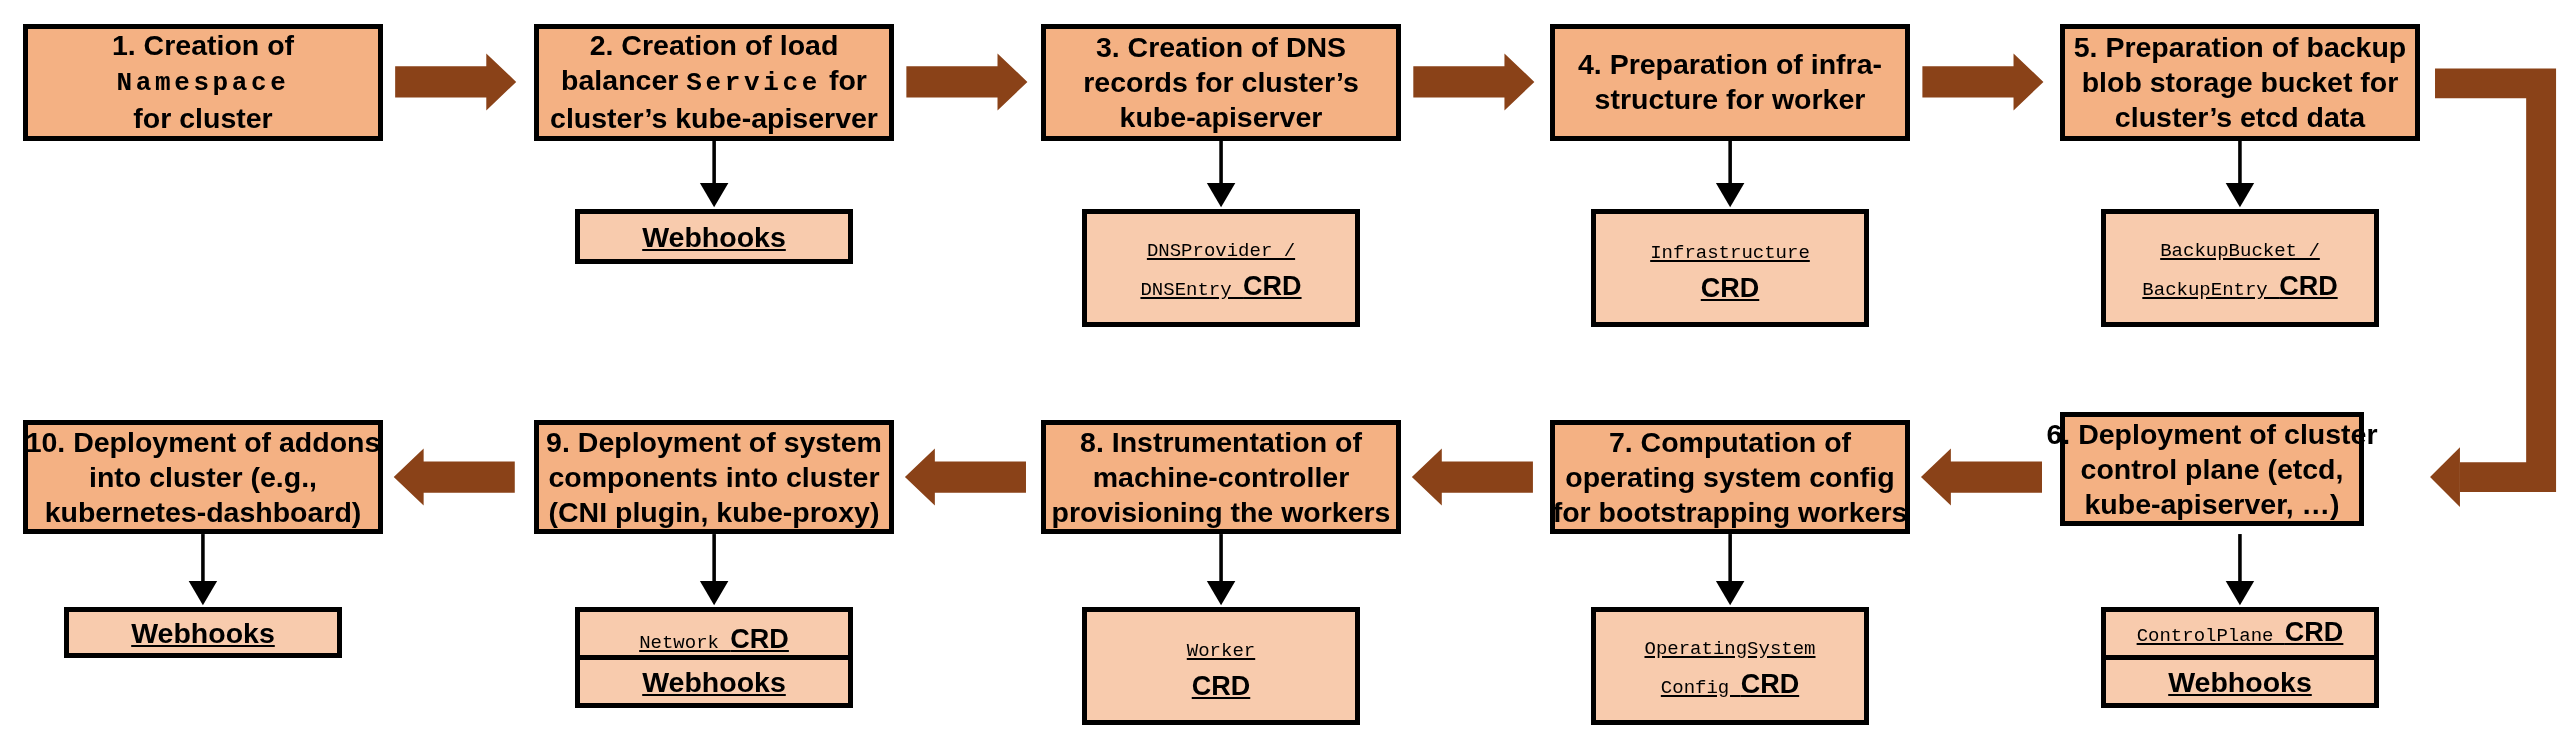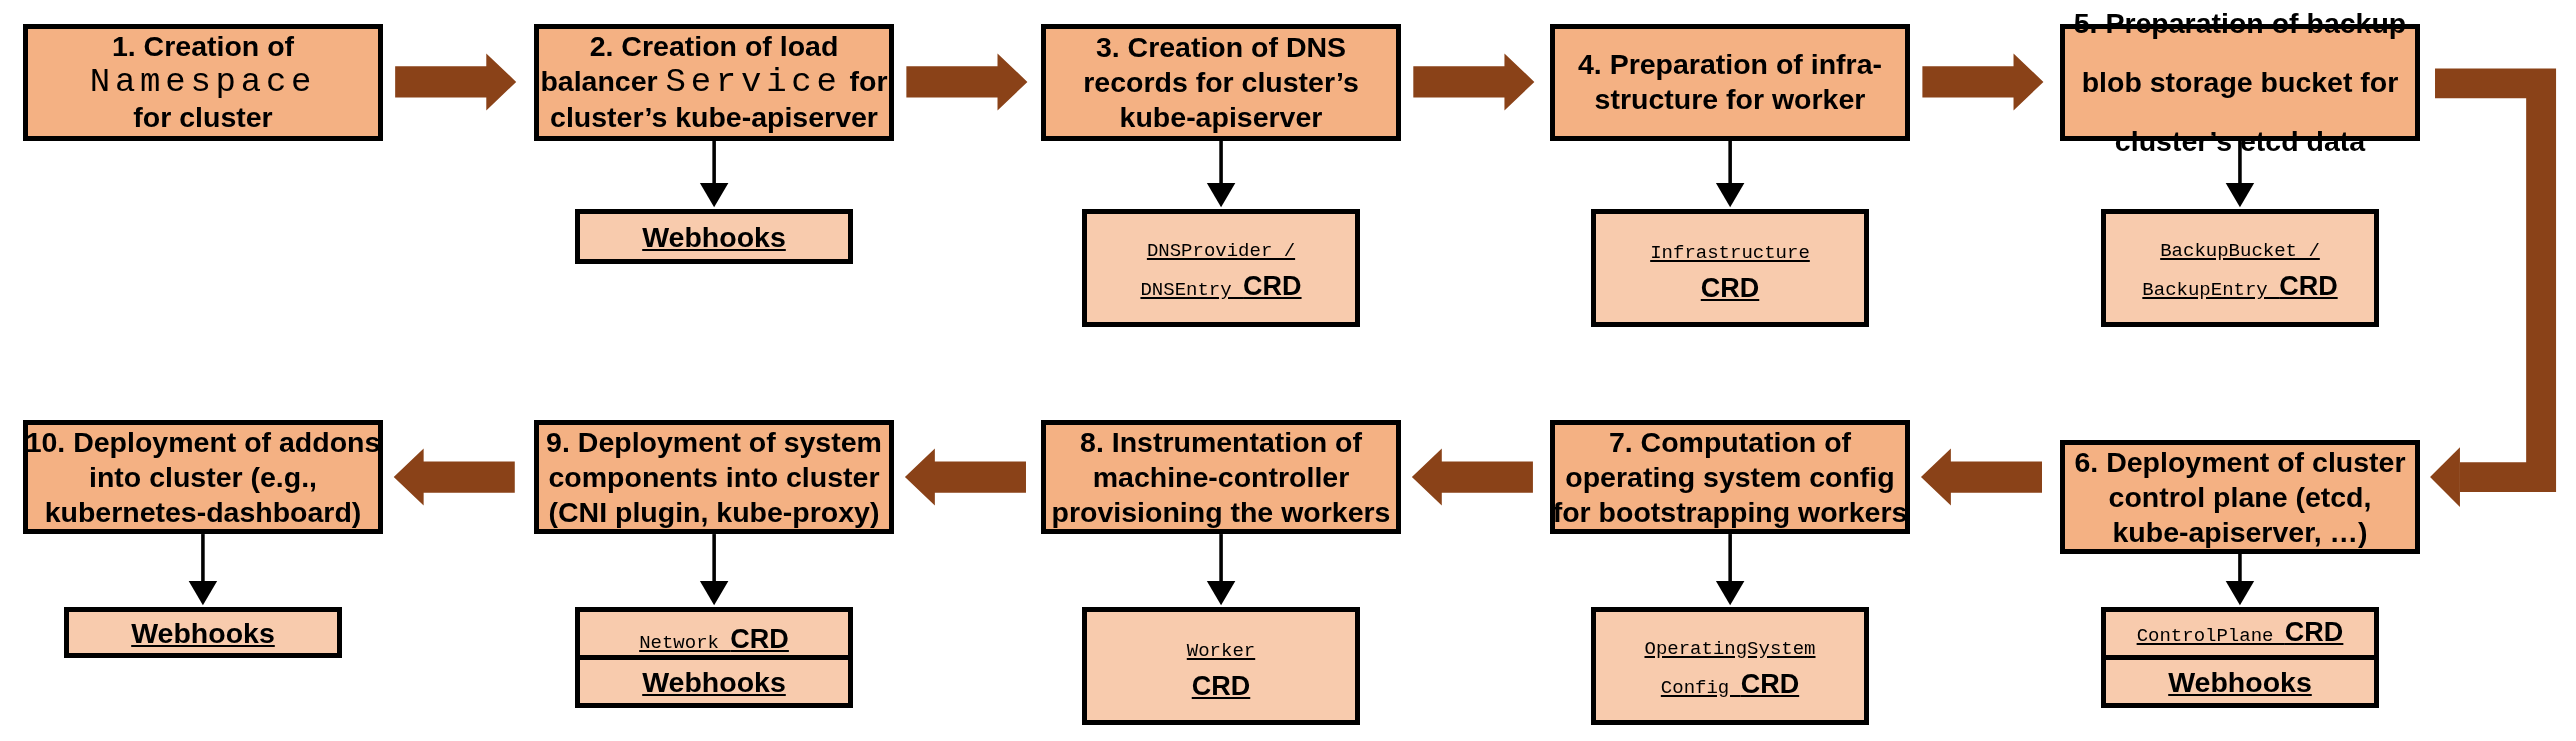--- a/index.html
+++ b/index.html
@@ -24,21 +24,21 @@
   .sub-box{
     background:var(--sub-fill,#F8CBAD);
     border:5px solid #000;
     font-weight:bold;font-size:28.5px;line-height:34px;text-decoration:underline;
   }
   .sub-box.stacked-second{border-top-width:5px;}
   .code{
     font-family:"Liberation Mono","DejaVu Sans Mono",monospace;
     font-weight:normal;
   }
-  .main-box .code{font-size:34px;letter-spacing:0.14em;}
+  .main-box .code{font-size:26px;letter-spacing:0.14em;font-weight:bold;}
   .sub-box .code{font-size:19px;}
   .crd{font-weight:bold;font-family:"Liberation Sans",sans-serif;font-size:27px;}
   .label-line{white-space:pre;}
 </style>
 </head>
 <body>
 
 <div class="canvas">
   <svg id="connector-layer" viewBox="0 0 3618 1042" xmlns="http://www.w3.org/2000/svg">
       <g>
@@ -112,30 +112,30 @@
         <div class="label-line"><span class="code">DNSEntry </span><span class="crd">CRD</span></div>
       </div>
       <div class="box main-box" style="left: 1550px; top: 23.5px; width: 360px; height: 117px;">
         <div class="label-line"><span>4. Preparation of infra-</span></div>
         <div class="label-line"><span>structure for worker</span></div>
       </div>
       <div class="box sub-box" style="left: 1591px; top: 209px; width: 278px; height: 118px;">
         <div class="label-line"><span class="code">Infrastructure</span></div>
         <div class="label-line"><span class="crd">CRD</span></div>
       </div>
-      <div class="box main-box" style="left: 2060px; top: 23.5px; width: 360px; height: 117px; gap: 24px;">
+      <div class="box main-box" style="left: 2060px; top: 23.5px; width: 360px; height: 117px;">
         <div class="label-line"><span>5. Preparation of backup</span></div>
         <div class="label-line"><span>blob storage bucket for</span></div>
         <div class="label-line"><span>cluster’s etcd data</span></div>
       </div>
       <div class="box sub-box" style="left: 2101px; top: 209px; width: 278px; height: 118px;">
         <div class="label-line"><span class="code">BackupBucket /</span></div>
         <div class="label-line"><span class="code">BackupEntry </span><span class="crd">CRD</span></div>
       </div>
-      <div class="box main-box" style="left: 2060px; top: 440px; width: 360px; height: 114px;">
+      <div class="box main-box" style="left: 2060px; top: 412px; width: 304px; height: 114px;">
         <div class="label-line"><span>6. Deployment of cluster</span></div>
         <div class="label-line"><span>control plane (etcd,</span></div>
         <div class="label-line"><span>kube-apiserver, …)</span></div>
       </div>
       <div class="box sub-box" style="left: 2101px; top: 607px; width: 278px; height: 53px;">
         <div class="label-line"><span class="code">ControlPlane </span><span class="crd">CRD</span></div>
       </div>
       <div class="box sub-box stacked-second" style="left: 2101px; top: 655px; width: 278px; height: 53px;">
         <div class="label-line"><span>Webhooks</span></div>
       </div>

